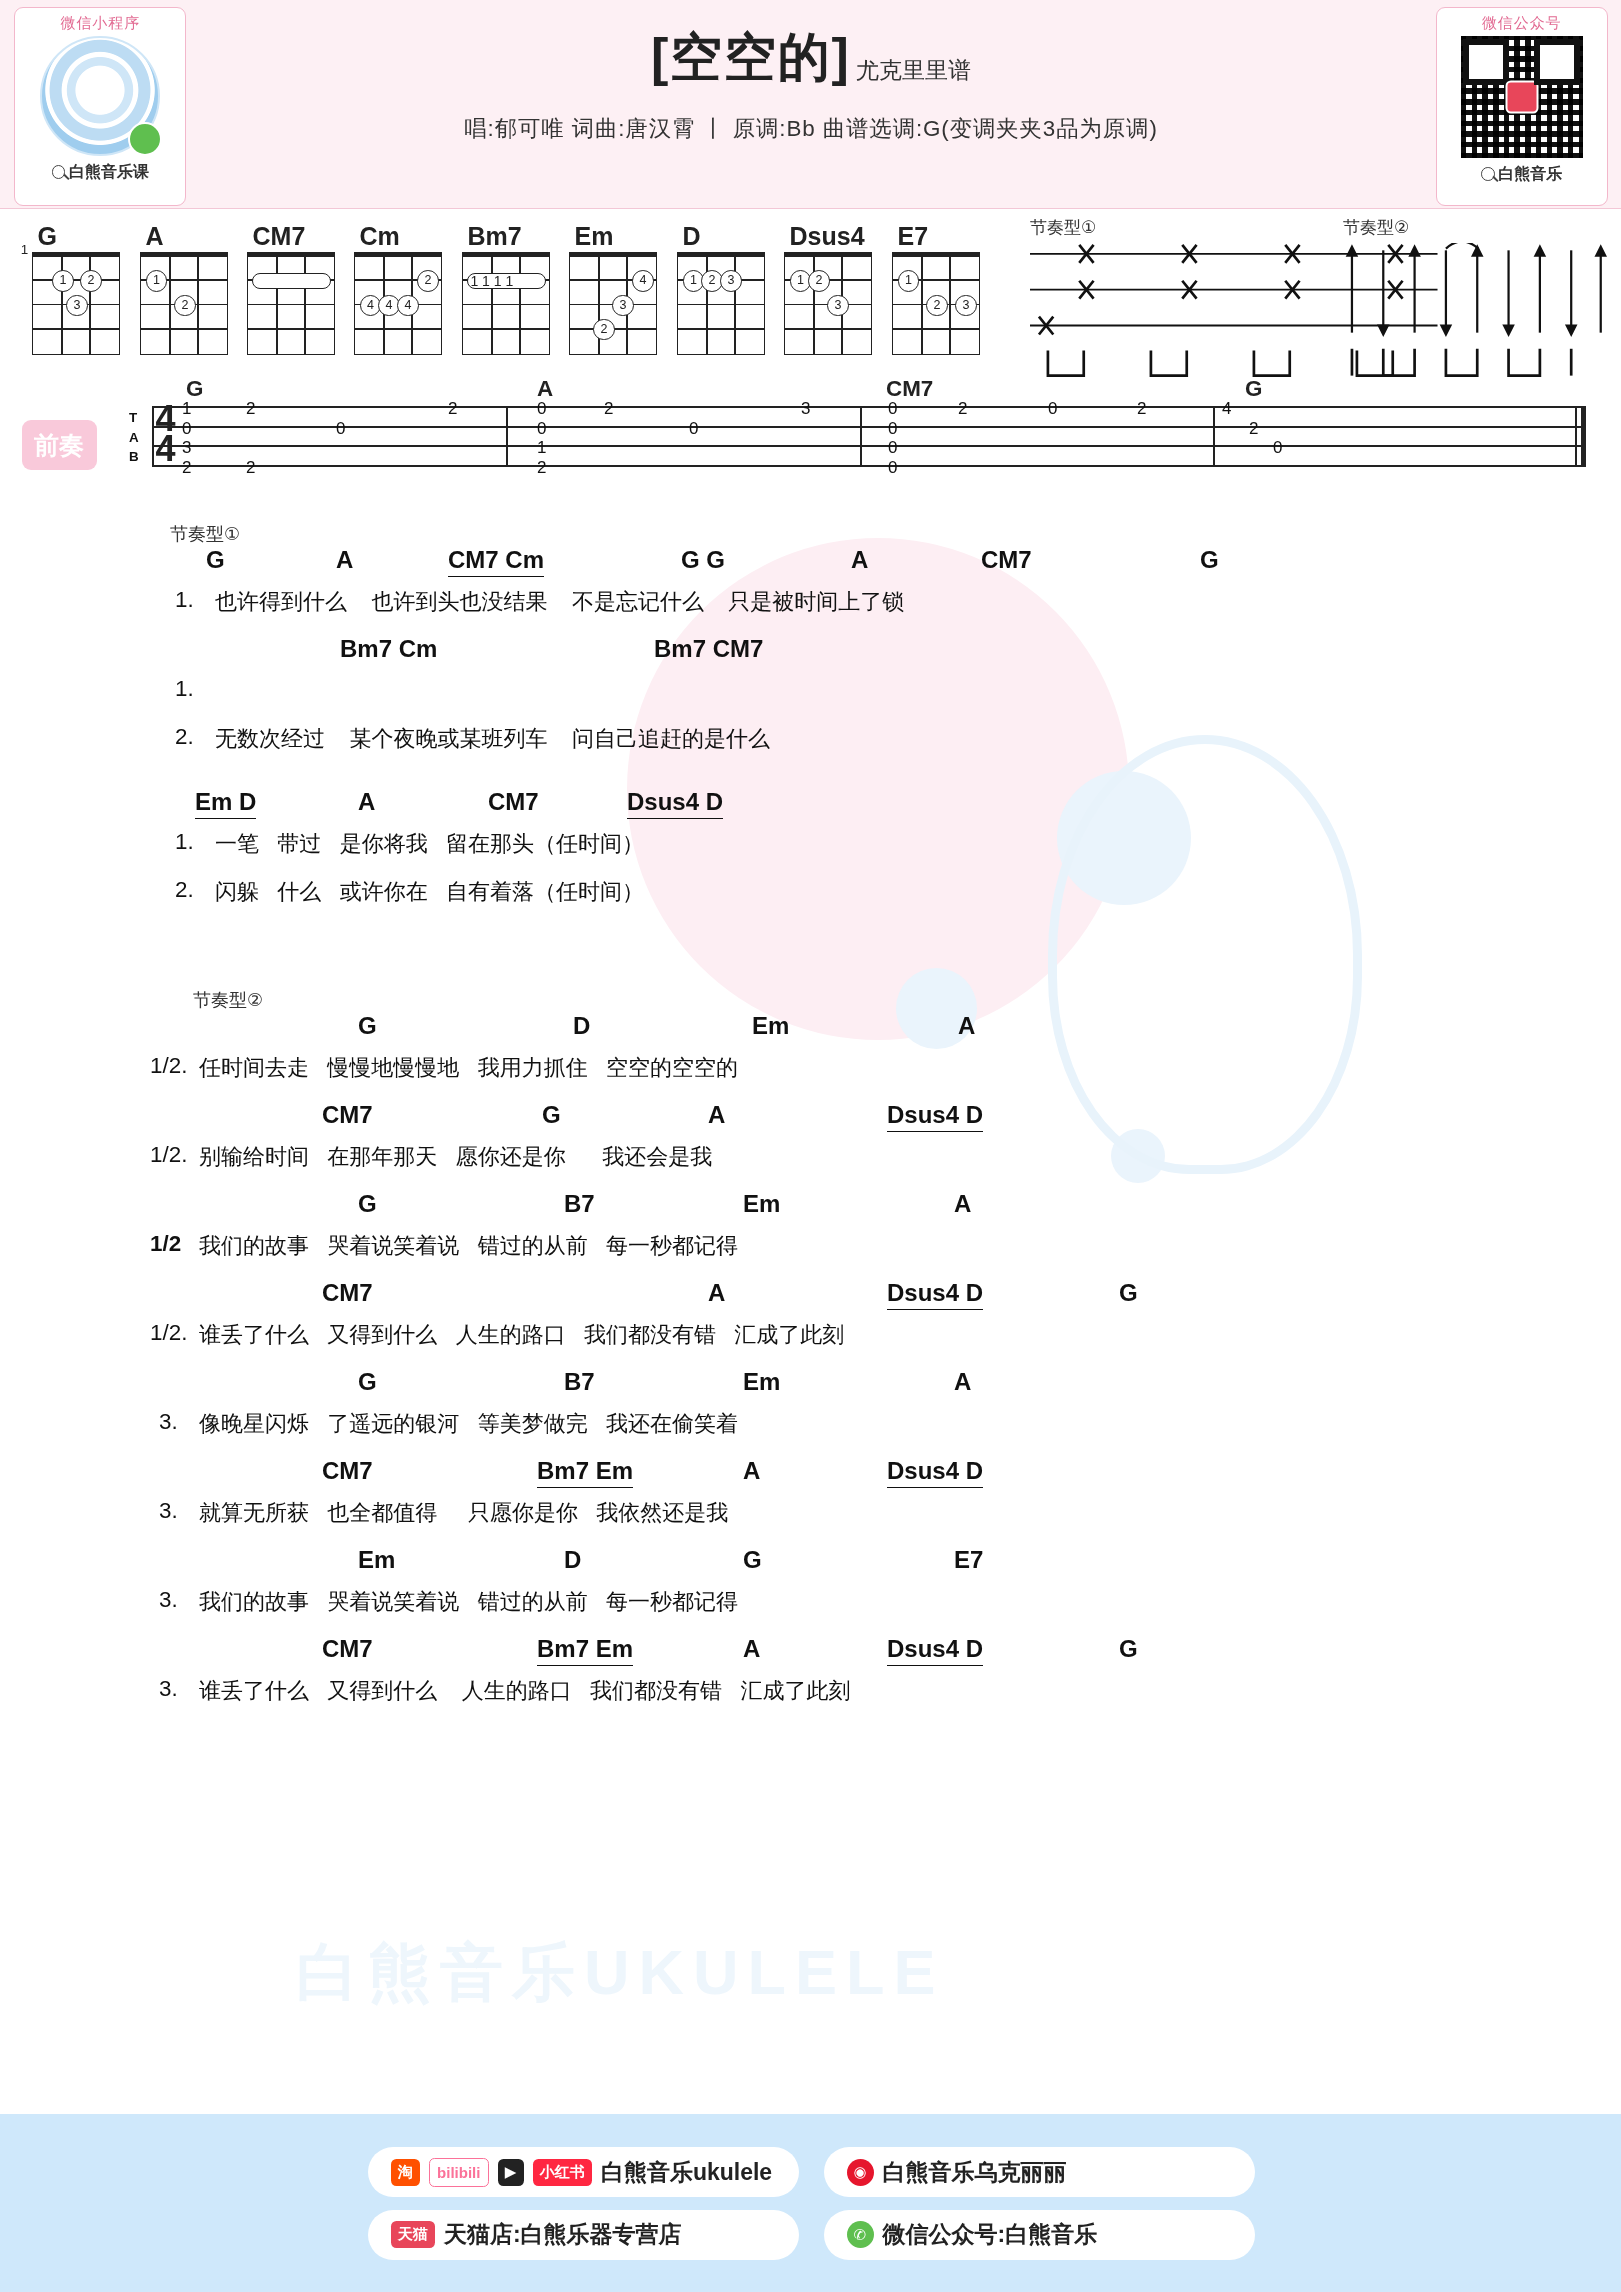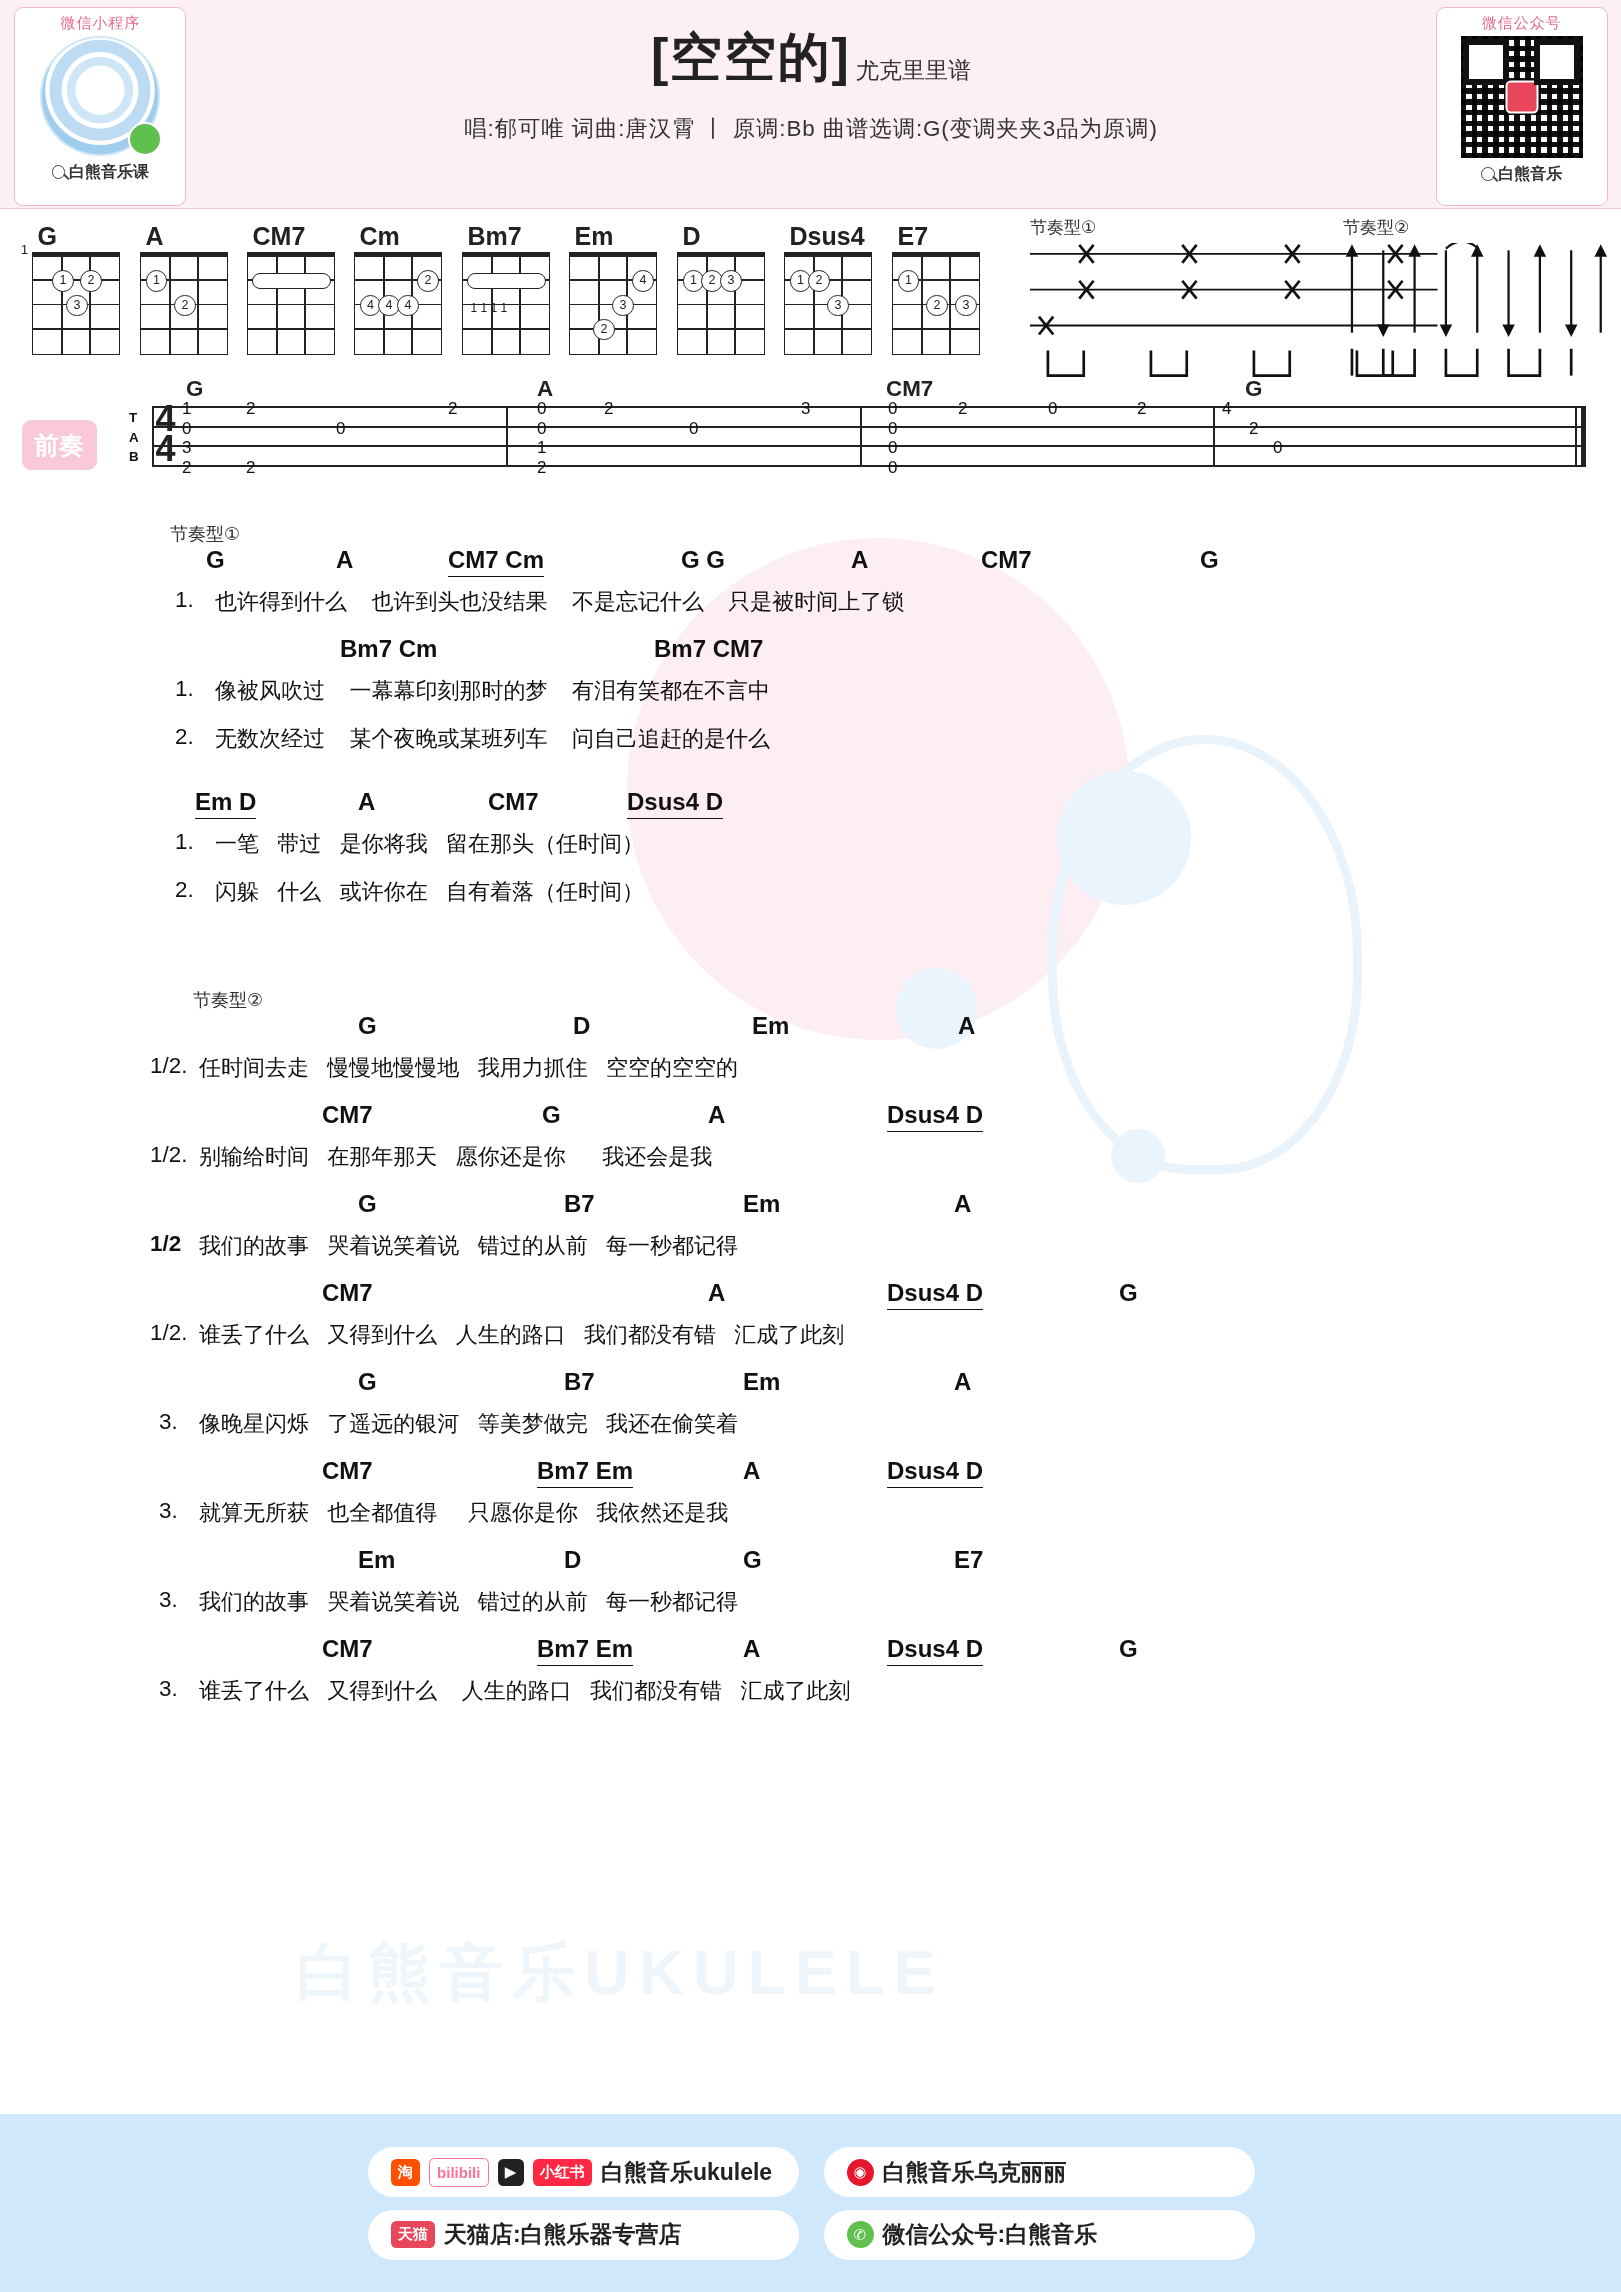--- a/index.html
+++ b/index.html
@@ -247,21 +247,21 @@
       <div class="dot" style="left:4.5px;top:38px;">4</div>
       <div class="dot" style="left:23px;top:38px;">4</div>
       <div class="dot" style="left:42px;top:38px;">4</div>
     </div>
   </div>
 
   <div class="chord" style="left:455px;">
     <div class="nm">Bm7</div>
     <div class="grid">
       <div class="barre" style="left:3.6px;top:16px;width:77px;"></div>
-      <div style="position:absolute;left:7.2px;top:16px;font-size:12px;color:#222;margin-top:28px;">1 1 1 1</div>
+      <div style="position:absolute;left:7.2px;top:16px;font-size:14px;color:#222;">1 1 1 1</div>
     </div>
   </div>
 
   <div class="chord" style="left:562px;">
     <div class="nm">Em</div>
     <div class="grid">
       <div class="dot" style="left:62px;top:13.4px;">4</div>
       <div class="dot" style="left:42px;top:38px;">3</div>
       <div class="dot" style="left:23px;top:62px;">2</div>
     </div>
@@ -423,21 +423,20 @@
     <span class="num" style="left:175px;">1.</span>
     <span class="lyr" style="left:215px;">也许得到什么    也许到头也没结果    不是忘记什么    只是被时间上了锁</span>
   </div>
 
   <div class="chordline">
     <span class="ch" style="left:340px;">Bm7  Cm</span>
     <span class="ch" style="left:654px;">Bm7  CM7</span>
   </div>
   <div class="line">
     <span class="num" style="left:175px;">1.</span>
-    <span class="lyr" style="left:215px;">像被风吹过    一幕幕印刻那时的梦    有泪有笑都在不言中</span>
   </div>
 
   <div class="line">
     <span class="num" style="left:175px;">2.</span>
     <span class="lyr" style="left:215px;">无数次经过    某个夜晚或某班列车    问自己追赶的是什么</span>
   </div>
 
   <div class="chordline" style="margin-top:16px;">
     <span class="ch u" style="left:195px;">Em   D</span>
     <span class="ch" style="left:358px;">A</span>

